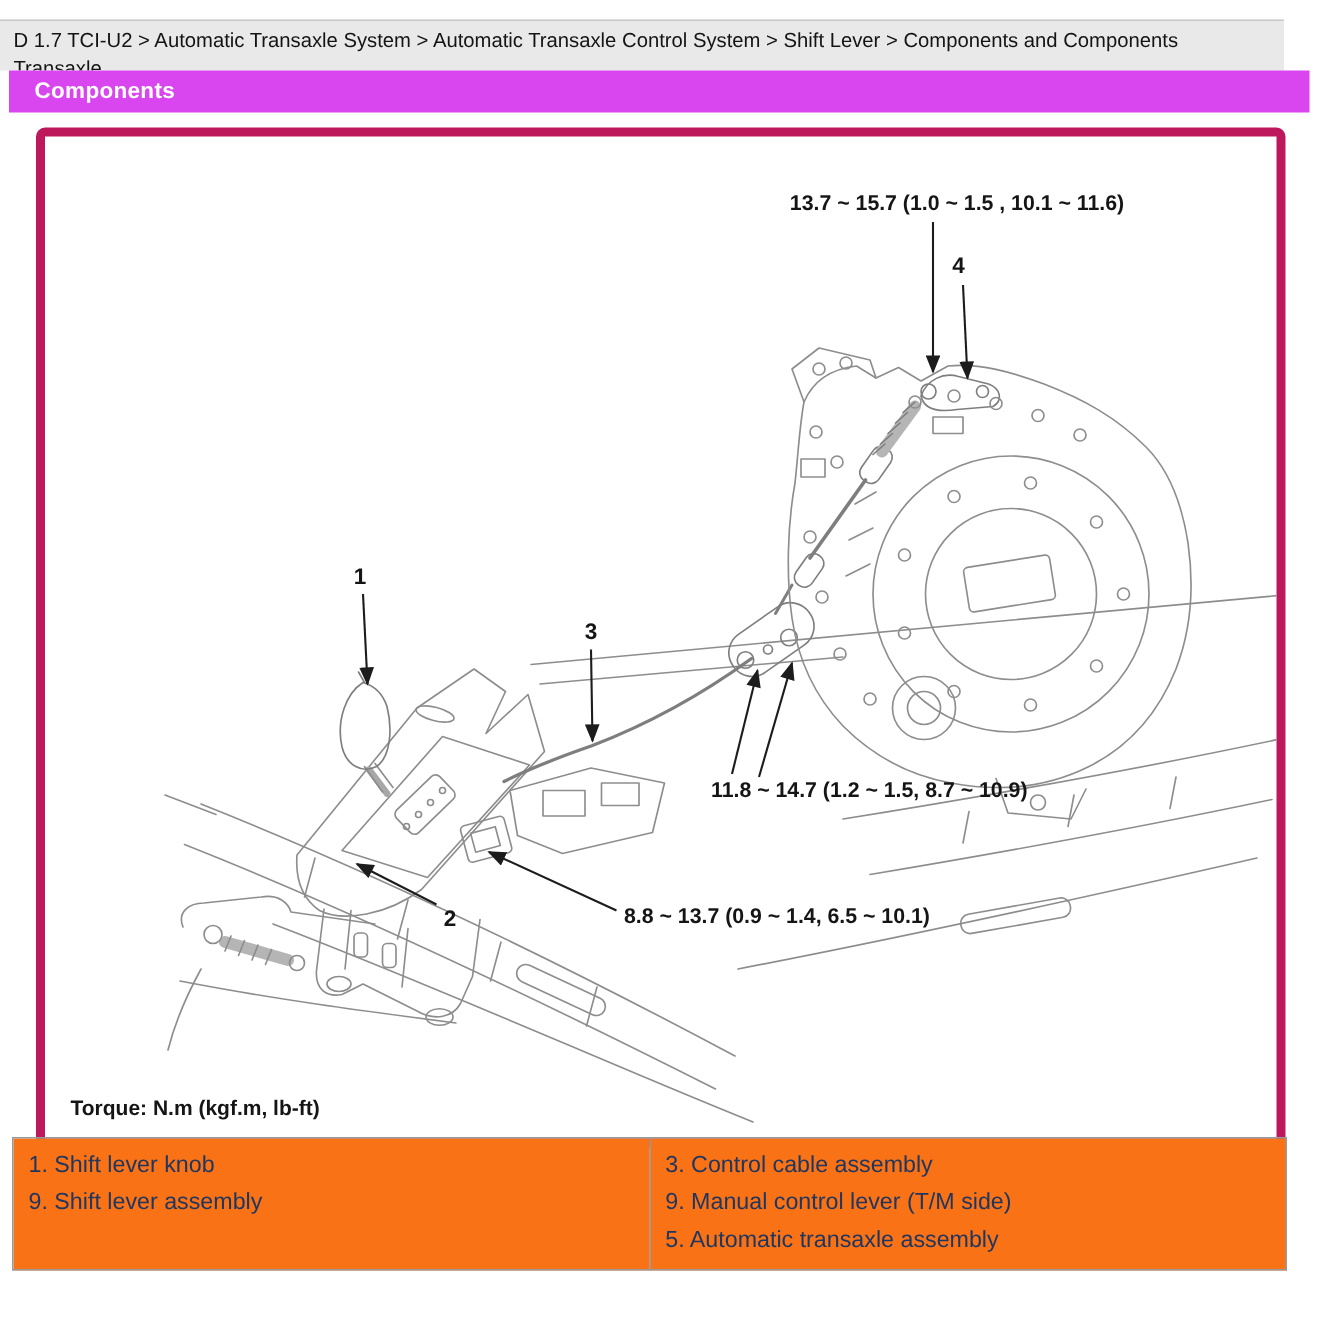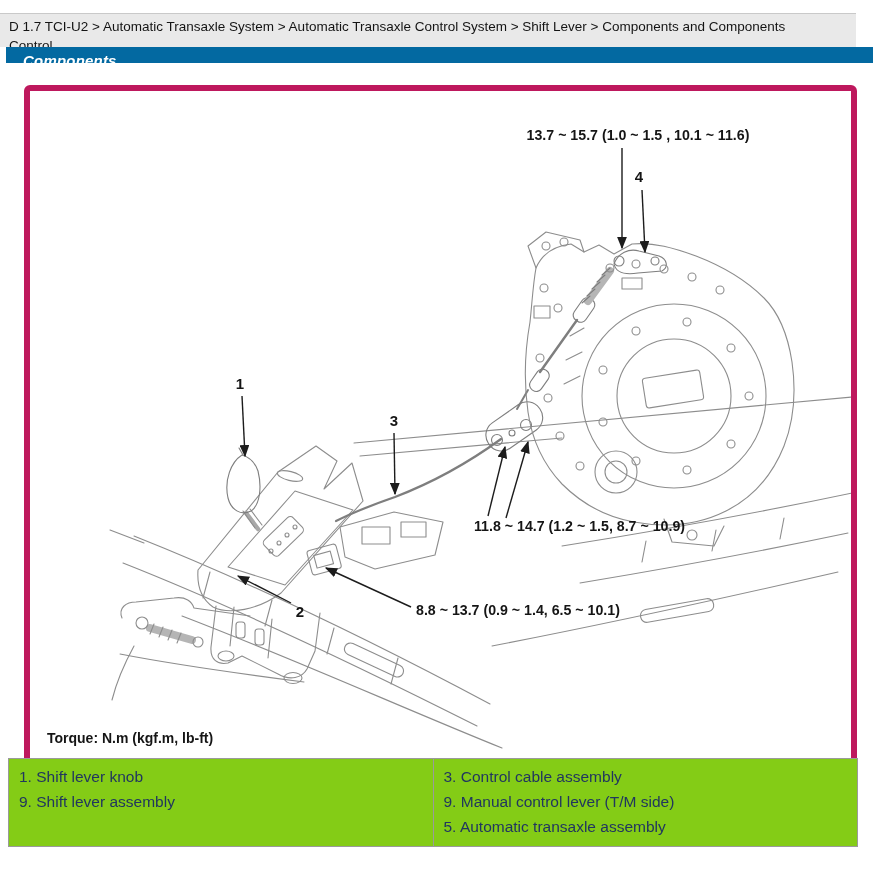--- a/index.html
+++ b/index.html
@@ -6,47 +6,47 @@
     font-family:"Liberation Sans",sans-serif;-webkit-font-smoothing:antialiased;}
   .page{position:relative;width:883px;height:883px;background:#fff;padding-left:48px;}
 
   
   .breadcrumb{position:absolute;left:0;top:13px;width:856px;height:34px;overflow:hidden;
     background:#e9e9e9;border-top:1px solid #c9c9c9;box-sizing:border-box;
     font-size:13.5px;color:#141414;line-height:19px;padding:3px 8px 0 9px;}
   .breadcrumb .bc-line{white-space:nowrap;}
 
   
-  .section-header{position:absolute;left:6px;top:47px;width:867px;height:16px;
-    background:#0369a1;color:#ffffff;font-weight:bold;font-size:15px;line-height:28px;
-    box-sizing:border-box;padding-left:17px;letter-spacing:.2px;font-style:italic;}
+  .section-header{position:absolute;left:6px;top:47px;width:867px;height:28px;
+    background:#d946ef;color:#ffffff;font-weight:bold;font-size:15px;line-height:28px;
+    box-sizing:border-box;padding-left:17px;letter-spacing:.2px;}
 
   
   .figure-box{position:absolute;left:24px;top:85px;width:821px;height:668px;background:#fff;
     border:6px solid #be185d;border-radius:6px;}
   .figure-box svg{position:absolute;left:0;top:0;}
   .torque-note{position:absolute;left:17px;bottom:13px;font-size:14px;font-weight:bold;color:#151515;text-align:right;}
 
   .callout-text{font-weight:bold;font-size:14.2px;fill:#151515;font-family:"Liberation Sans",sans-serif;}
   .num-label{font-weight:bold;font-size:15px;fill:#151515;font-family:"Liberation Sans",sans-serif;}
 
   
   .legend-table{position:absolute;left:8px;top:758px;width:850px;border-collapse:collapse;
     table-layout:fixed;}
   .legend-table td{border:1px solid #9a9a9a;vertical-align:top;padding:5px 10px 7px 10px;
-    color:#21365f;font-size:15.5px;line-height:25px;background:#84cc16;}
+    color:#21365f;font-size:15.5px;line-height:25px;background:#f97316;}
 </style>
 </head>
 <body>
 
 <div class="page">
 
   <div class="breadcrumb">
     <div class="bc-line">D 1.7 TCI-U2 &gt; Automatic Transaxle System &gt; Automatic Transaxle Control System &gt; Shift Lever &gt; Components and Components</div>
-    <div class="bc-line">Control</div>
+    <div class="bc-line">Transaxle</div>
   </div>
 
   <div class="section-header">
     <span>Components</span>
   </div>
 
   <div class="figure-box">
     <svg width="821" height="668" viewBox="8 85 821 668">
       <defs>
         <marker id="ah" viewBox="0 0 10 8" refX="9" refY="4" markerWidth="9" markerHeight="7" orient="auto-start-reverse">

